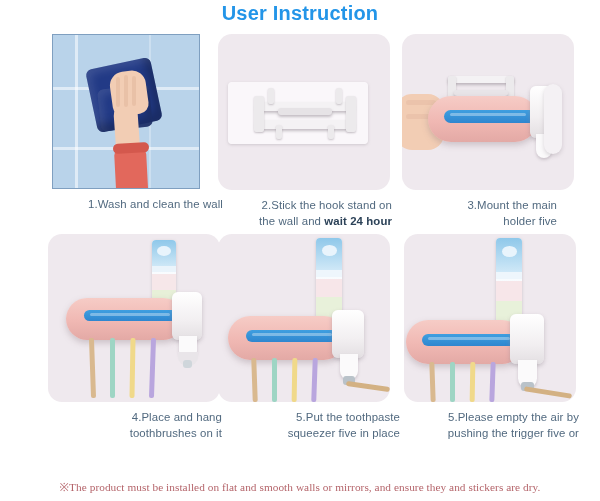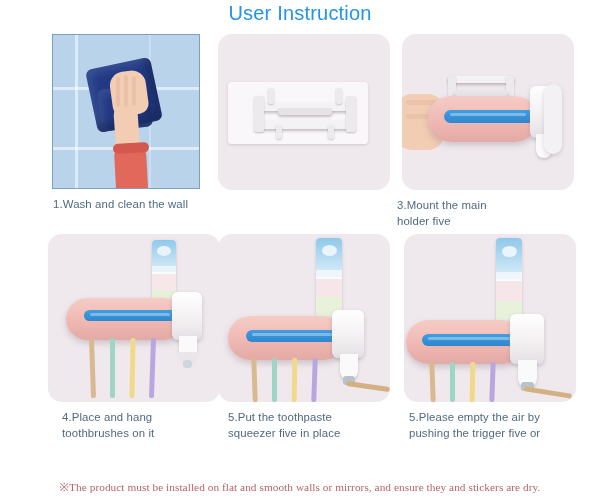--- a/index.html
+++ b/index.html
@@ -17,35 +17,36 @@
   }
 
   
   .page-title {
     position: absolute;
     top: 2px;
     left: 0;
     width: 600px;
     text-align: center;
     font-size: 20px;
-    font-weight: normal;
+    font-weight: bold;
     color: #2395e8;
     letter-spacing: 0.2px;
   }
 
   
   .steps {
     position: absolute;
     top: 34px;
     left: 36px;
     width: 540px;
   }
   .row {
     display: flex;
     flex-direction: row;
+    text-align: right;
   }
   .row1 { height: 200px; }
   .row2 { height: 240px; }
 
   .step {
     width: 180px;
     position: relative;
   }
   .step .photo {
     position: relative;
@@ -249,20 +250,24 @@
         <div class="sticker" style="left:10px;top:48px;width:140px;height:62px;"></div>
         <div class="bracket-bar" style="left:38px;top:68px;width:98px;height:9px;"></div>
         <div class="bracket-bar" style="left:38px;top:86px;width:98px;height:9px;"></div>
         <div class="bracket-tab" style="left:36px;top:62px;width:10px;height:36px;"></div>
         <div class="bracket-tab" style="left:128px;top:62px;width:10px;height:36px;"></div>
         <div class="bracket-tab" style="left:50px;top:54px;width:6px;height:16px;"></div>
         <div class="bracket-tab" style="left:118px;top:54px;width:6px;height:16px;"></div>
         <div class="bracket-tab" style="left:58px;top:91px;width:6px;height:14px;"></div>
         <div class="bracket-tab" style="left:110px;top:91px;width:6px;height:14px;"></div>
         <div class="bracket-bar" style="left:60px;top:74px;width:54px;height:7px;background:#e6e3e6;"></div>
+      </div>
+      <div class="caption">
+        <span>2.Stick the hook stand on</span><br>
+        <span>the wall and </span><b>wait 24 hour</b>
       </div>
     </div>
 
     <div class="step step3">
       <div class="photo marble-soft">
 
         <div class="bracket-bar" style="left:46px;top:42px;width:66px;height:7px;"></div>
         <div class="bracket-tab" style="left:46px;top:42px;width:8px;height:22px;"></div>
         <div class="bracket-tab" style="left:104px;top:42px;width:8px;height:22px;"></div>
         <div class="bracket-bar" style="left:52px;top:56px;width:54px;height:6px;background:#e8e5e8;"></div>

